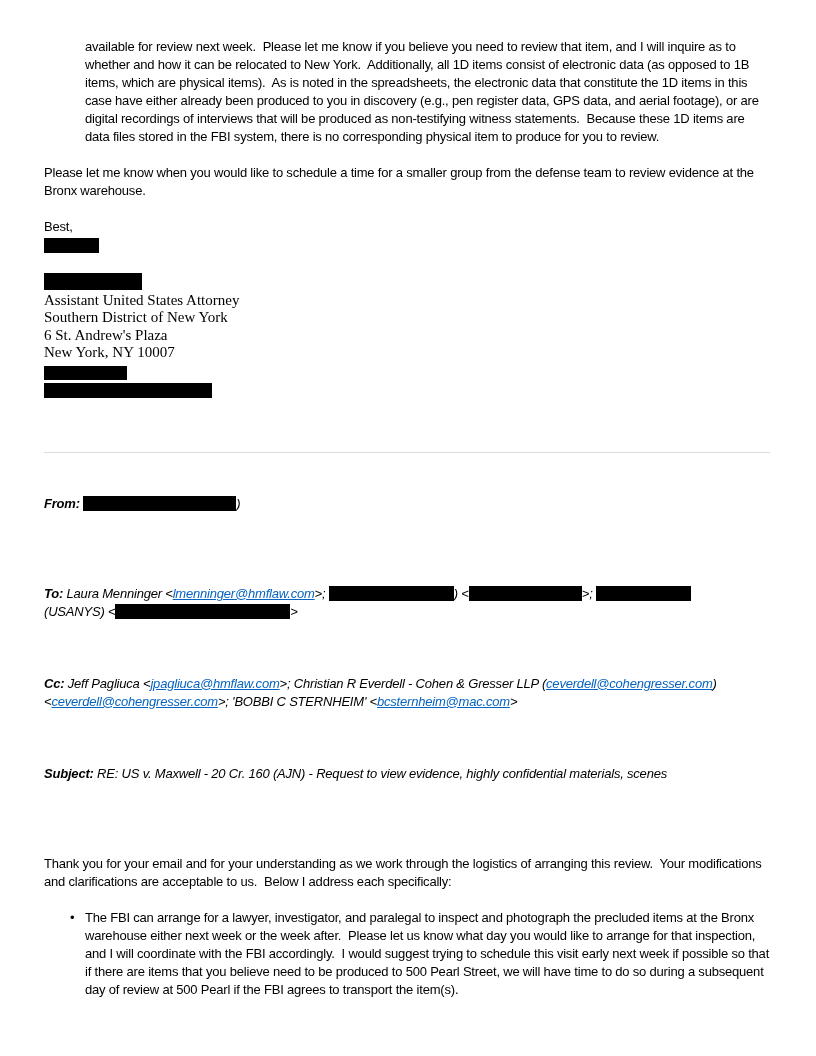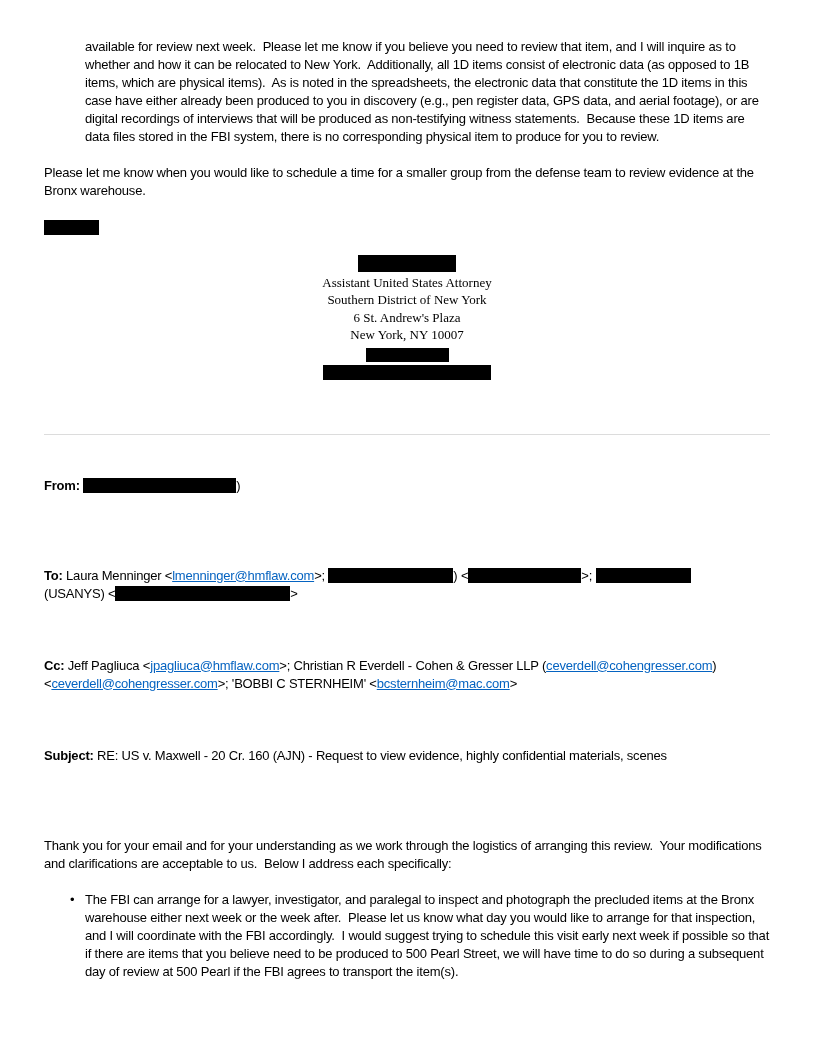--- a/index.html
+++ b/index.html
@@ -36,34 +36,33 @@
   .r-sigline1 { width: 83px;  height: 14px; }
   .r-sigline2 { width: 168px; height: 15px; }
   .r-from     { width: 153px; height: 15px; }
   .r-to1      { width: 125px; height: 15px; }
   .r-to2      { width: 113px; height: 15px; }
   .r-to3      { width: 95px;  height: 15px; }
   .r-usanys   { width: 175px; height: 15px; }
 
   .sig {
     font-family: "Liberation Serif", "DejaVu Serif", serif;
-    font-size: 13px;
+    font-size: 15px;
     line-height: 17.5px;
     letter-spacing: 0;
-    text-align: center;
   }
   .sig > div { margin: 0; }
 
   .rule {
     border: none;
     border-top: 1.5px solid var(--rule, #dcdcdc);
     margin: 0 0 6px 0;
   }
 
-  .hdr { white-space: pre-wrap; }
+  .hdr { white-space: pre-wrap; font-style: italic; }
   .hdr b { font-weight: bold; }
   a.maillink {
     color: var(--link, #0563c1);
     text-decoration: underline;
     cursor: pointer;
   }
 
   ul.points { margin: 0; padding: 0; list-style: none; }
   ul.points li {
     margin: 0 0 0 41px;
@@ -84,20 +83,21 @@
   <div class="content">
 
     <p class="para indent">available for review next week.  Please let me know if you believe you need to review that item, and I will inquire as to whether and how it can be relocated to New York.  Additionally, all 1D items consist of electronic data (as opposed to 1B items, which are physical items).  As is noted in the spreadsheets, the electronic data that constitute the 1D items in this case have either already been produced to you in discovery (e.g., pen register data, GPS data, and aerial footage), or are digital recordings of interviews that will be produced as non-testifying witness statements.  Because these 1D items are data files stored in the FBI system, there is no corresponding physical item to produce for you to review.</p>
 
     <div class="gap"></div>
 
     <p class="para">Please let me know when you would like to schedule a time for a smaller group from the defense team to review evidence at the Bronx warehouse.</p>
 
     <div class="gap"></div>
 
+    <p class="para">Best,</p>
     <div style="margin-top:1px;">
       <span class="redaction r-best"></span>
     </div>
 
     <div class="gap"></div>
 
     <div class="sig">
       <div>
         <span class="redaction r-signame"></span>
       </div>

